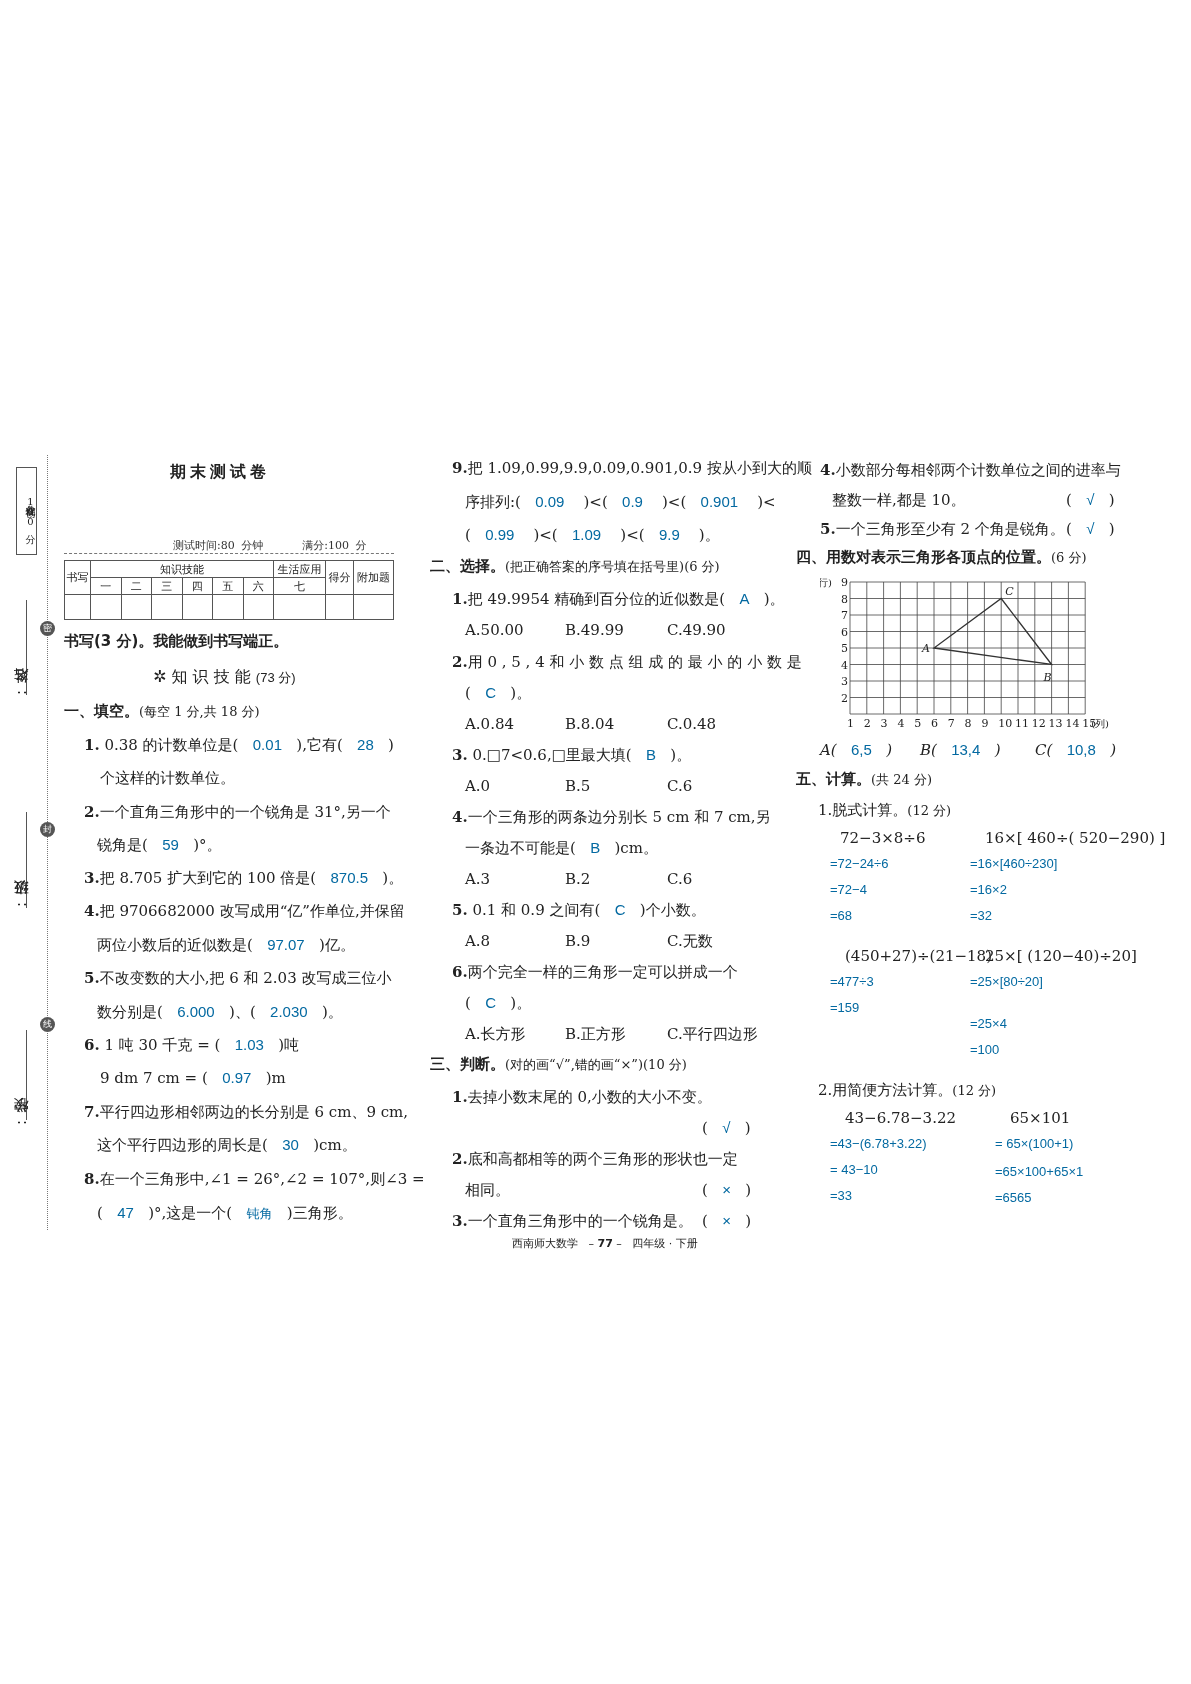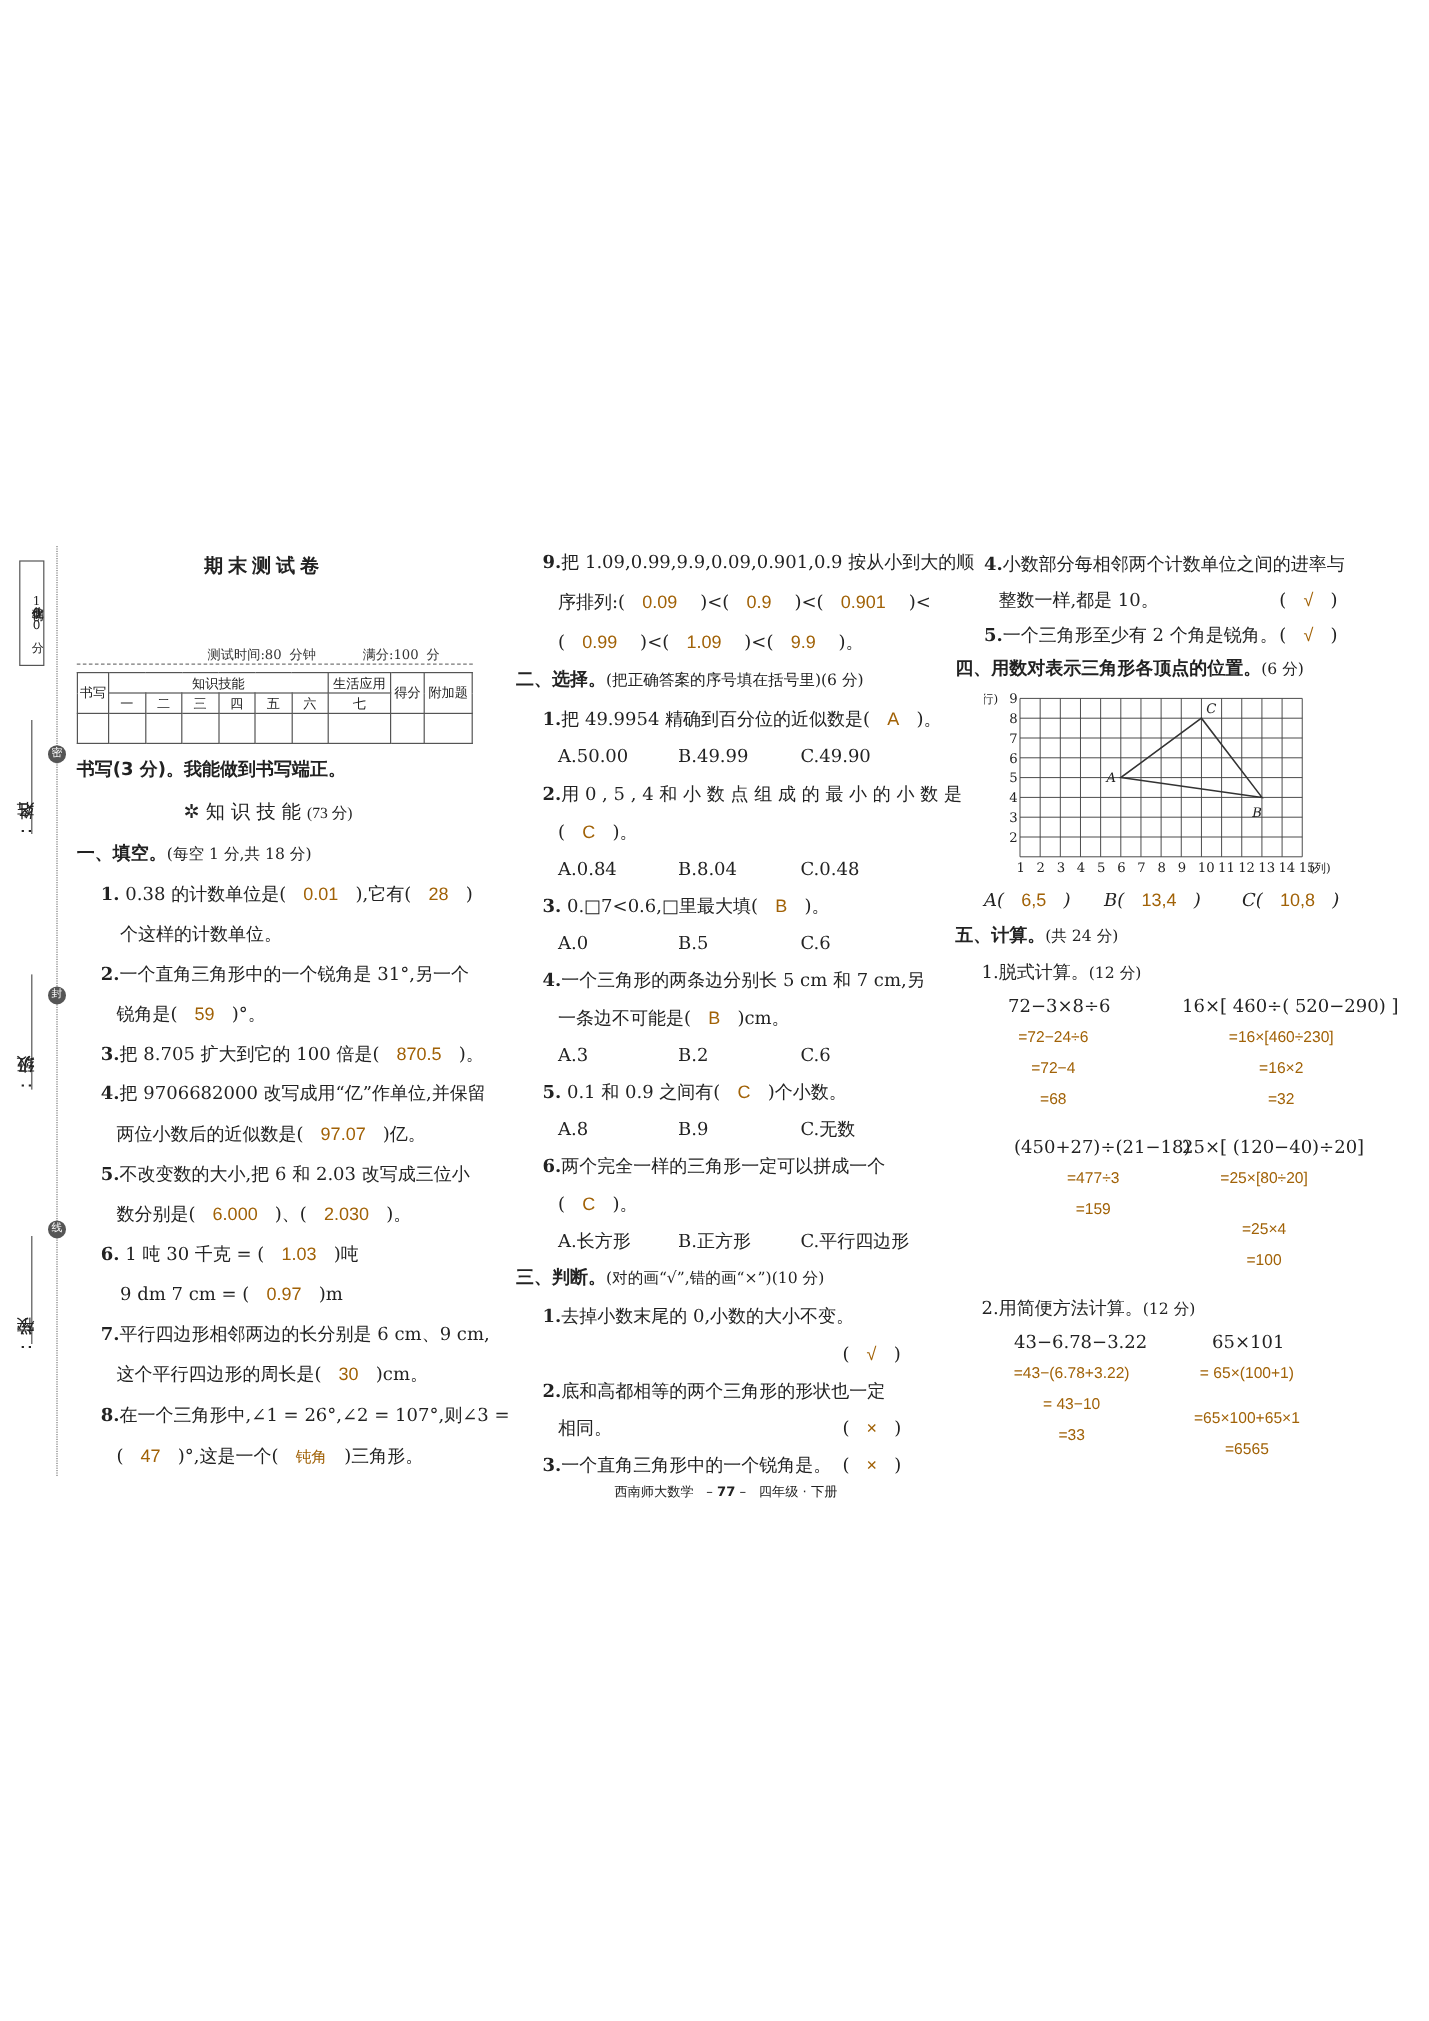--- a/index.html
+++ b/index.html
@@ -1,19 +1,19 @@
 <!DOCTYPE html>
 <html><head>
   <meta charset="utf-8">
   <style>
     * { box-sizing: border-box; margin: 0; padding: 0; }
     html, body { width: 1191px; height: 1684px; background: #ffffff; overflow: hidden; }
     body { position: relative; font-family: "DejaVu Serif", "Liberation Serif", serif; color: #222; }
     .abs { position: absolute; }
-    .ans { color: #a16207; font-family: "Liberation Sans", "DejaVu Sans", sans-serif; text-align: center; }
+    .ans { color: #0369a1; font-family: "Liberation Sans", "DejaVu Sans", sans-serif; }
     .txt { font-size: 15px; line-height: 20px; white-space: nowrap; }
     .num { font-weight: bold; }
     .sect { font-family: "DejaVu Sans", "Liberation Sans", sans-serif; font-weight: bold; font-size: 15px; white-space: nowrap; }
     .sect small { font-weight: normal; font-family: "DejaVu Serif", serif; font-size: 13px; }
     .small { font-size: 13px; }
 
     
     .brand-box { left: 16px; top: 467px; width: 21px; height: 88px; border: 1px solid #555; font-size: 10px; line-height: 11px; text-align: center; padding-top: 3px; writing-mode: vertical-rl; text-orientation: upright; letter-spacing: -1px; }
     .dotline { left: 47px; top: 455px; width: 0; height: 775px; border-left: 1.5px dotted #777; }
     .seal { left: 40px; width: 15px; height: 15px; border-radius: 50%; background: #555; color: #fff; font-size: 9px; line-height: 15px; text-align: center; font-family: "DejaVu Sans", sans-serif; }
@@ -84,21 +84,21 @@
         <td></td>
         <td></td>
   </tr>
 </tbody>
   </table>
 
 <div class="abs sect" style="left:64px;top:632px;font-size:15px">书写(3 分)。我能做到书写端正。</div>
 <div class="abs" style="left:153px;top:667px;font-size:16px;font-family:'DejaVu Sans',sans-serif;white-space:nowrap">
   <span>✲</span>
   <span>知 识 技 能</span>
-  <span class="small" style="font-family:Liberation Serif, serif">(73 分)</span>
+  <span class="small" style="font-family:Liberation Sans, sans-serif">(73 分)</span>
 </div>
 
 <div class="abs sect" style="left:64px;top:702px">
   <span>一、填空。</span><small>(每空 1 分,共 18 分)</small>
 </div>
 
 <div class="abs txt" style="left:84px;top:735px"><span class="num">1.</span><span> 0.38 的计数单位是(</span>&nbsp;&nbsp;&nbsp;<span class="ans">0.01</span>&nbsp;&nbsp;&nbsp;<span>),它有(</span>&nbsp;&nbsp;&nbsp;<span class="ans">28</span>&nbsp;&nbsp;&nbsp;<span>)</span></div>
 <div class="abs txt" style="left:100px;top:768px"><span>个这样的计数单位。</span></div>
 
 <div class="abs txt" style="left:84px;top:802px"><span class="num">2.</span><span>一个直角三角形中的一个锐角是 31°,另一个</span></div>
@@ -272,15 +272,15 @@
 
 <div class="abs" style="left:830px;top:1108px">
   <div class="txt" style="margin-left:15px">43−6.78−3.22</div>
   <div class="txt ans small" style="margin-top:6px">=43−(6.78+3.22)</div>
   <div class="txt ans small" style="margin-top:6px">= 43−10</div>
   <div class="txt ans small" style="margin-top:6px">=33</div>
 </div>
 <div class="abs" style="left:995px;top:1108px">
   <div class="txt" style="margin-left:15px">65×101</div>
   <div class="txt ans small" style="margin-top:6px">= 65×(100+1)</div>
-  <div class="txt ans small" style="margin-top:18px">=65×100+65×1</div>
+  <div class="txt ans small" style="margin-top:8px">=65×100+65×1</div>
   <div class="txt ans small" style="margin-top:6px">=6565</div>
 </div>
 
 </body></html>

